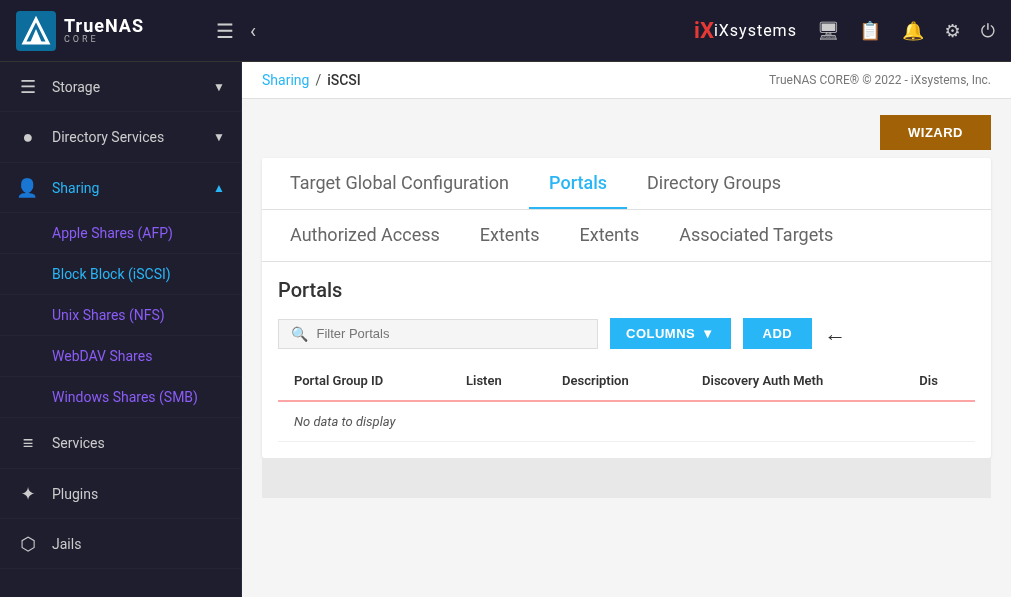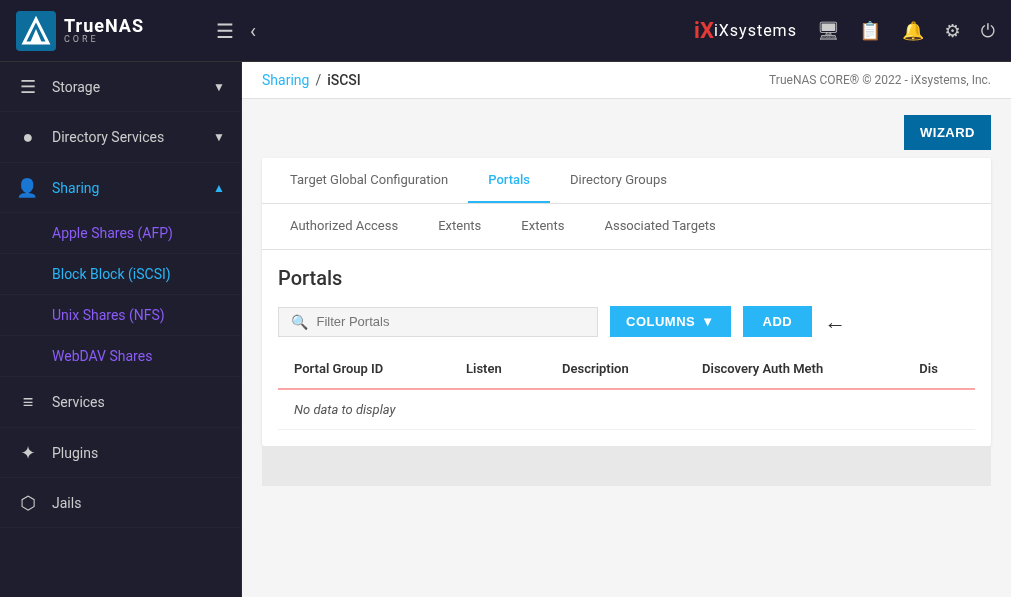--- a/index.html
+++ b/index.html
@@ -132,24 +132,24 @@
 
     
     .page-content {
       padding: 16px 20px;
       flex: 1;
       overflow: auto;
     }
 
     
     .wizard-btn {
-      background: #0369a1;
+      background: #a16207;
       color: #fff;
       border: none;
-      padding: 10px 16px;
+      padding: 10px 28px;
       font-size: 13px;
       font-weight: 600;
       cursor: pointer;
       text-transform: uppercase;
       letter-spacing: 0.5px;
       float: right;
       margin-bottom: 8px;
     }
 
     .clearfix::after { content: ''; display: table; clear: both; }
@@ -160,21 +160,21 @@
       border-radius: 2px;
       box-shadow: 0 1px 3px rgba(0,0,0,0.1);
     }
     .tabs-row {
       display: flex;
       border-bottom: 1px solid #e0e0e0;
       padding: 0 8px;
     }
     .tab {
       padding: 14px 20px;
-      font-size: 13px;
+      font-size: 18px;
       color: #666;
       cursor: pointer;
       border-bottom: 2px solid transparent;
       white-space: nowrap;
     }
     .tab.active {
       color: #29b6f6;
       border-bottom: 2px solid #29b6f6;
       font-weight: 500;
     }
@@ -334,20 +334,23 @@
       <span>Apple Shares (AFP)</span>
     </div>
     <div class="sidebar-sub-item active">
       <span>Block Block (iSCSI)</span>
     </div>
     <div class="sidebar-sub-item">
       <span>Unix Shares (NFS)</span>
     </div>
     <div class="sidebar-sub-item">
       <span>WebDAV Shares</span>
+    </div>
+    <div class="sidebar-sub-item">
+      <span>Windows Shares (SMB)</span>
     </div>
     <div class="sidebar-item">
       <span class="item-icon">≡</span>
       <span class="item-label">Services</span>
     </div>
     <div class="sidebar-item">
       <span class="item-icon">✦</span>
       <span class="item-label">Plugins</span>
     </div>
     <div class="sidebar-item">

